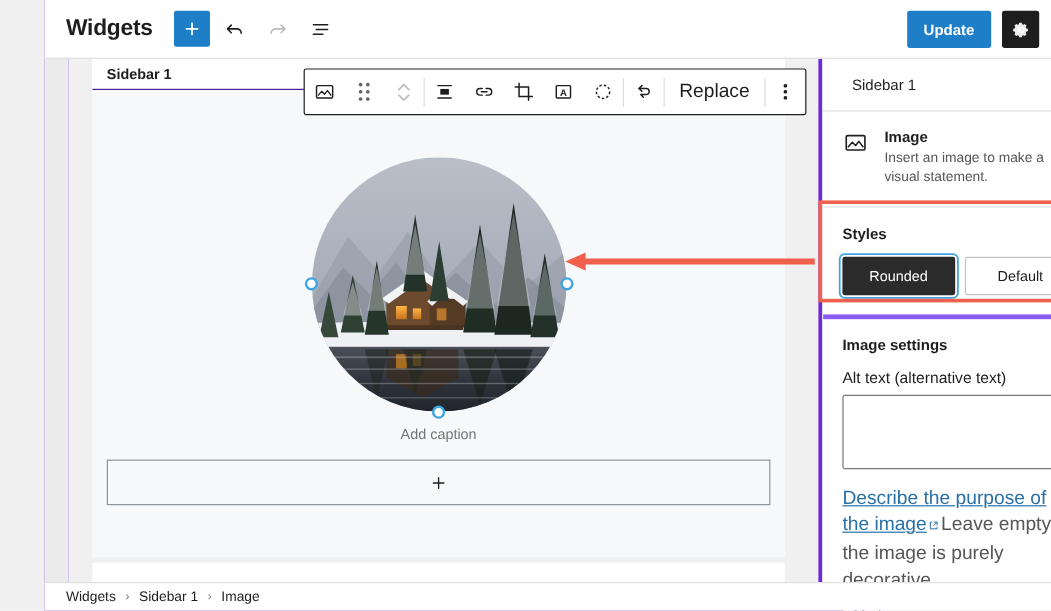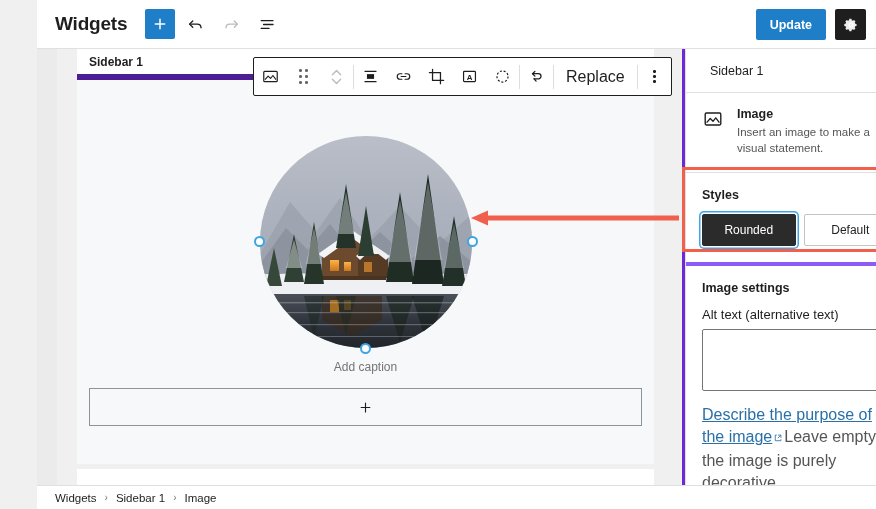--- a/index.html
+++ b/index.html
@@ -64,21 +64,21 @@
   .widget-area {
     position: absolute; left: 20px; top: 0; width: 577px; background: #fff;
   }
   .wa-header {
     height: 25px; display: flex; align-items: center;
     padding-left: 12px; background: #fff;
   }
   .wa-title { font-size: 12px; font-weight: bold; color: #1e1e1e; }
   .wa-body {
     background: #f6f8f9; padding: 14px 12px 16px 12px; min-height: 390px;
-    border-top: 6px solid #4c1d95;
+    border-top: 1px solid #4c1d95;
   }
 
   
   .img-block {
     position: relative; display: flex; flex-direction: column; align-items: center;
     padding-top: 42px;
   }
   .img-wrap { position: relative; width: 212px; height: 212px; }
   .round-img {
     width: 212px; height: 212px; border-radius: 50%; overflow: hidden;

